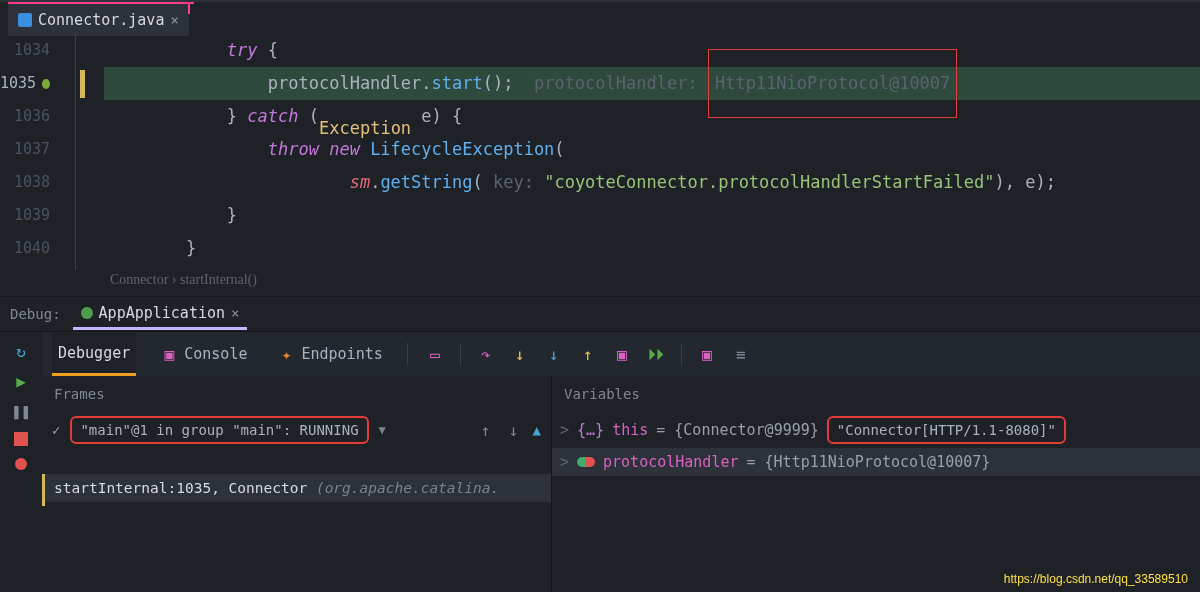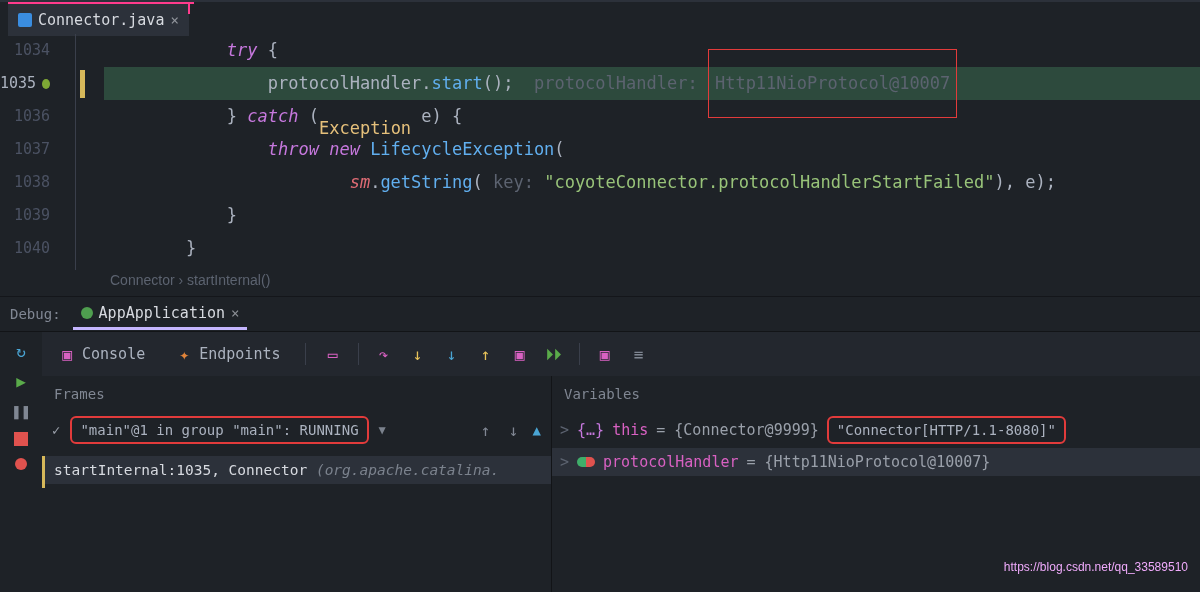--- a/index.html
+++ b/index.html
@@ -33,21 +33,21 @@
   .code-line { height: 33px; display: flex; align-items: center; padding-right:10px;}
   .hl-line { background: #2d4a3d; }
   .kw { color: #c678dd; font-style: italic; }
   .mth { color: #61afef; }
   .pn { color: #abb2bf; }
   .str { color: #98c379; }
   .cls { color: #e5c07b; margin-top: 24px; }
   .sm { font-style: italic; color:#e06c75;}
   .hint { color: #5c6370; }
   .red-box { border: 1px solid #e23b3b; border-radius: 0; padding: 17px 6px; }
-  .breadcrumb { padding: 2px 0 8px 110px; font-size: 14px; color: #5c6370; font-family: Liberation Sans, sans-serif;}
+  .breadcrumb { padding: 2px 0 8px 110px; font-size: 14px; color: #5c6370; font-family: Liberation Serif, serif;}
   .dbg-hdr { display: flex; align-items: center; height: 36px; padding: 0 10px; gap: 12px; border-top: 1px solid #14161a; border-bottom: 1px solid #121417;}
   .dbg-label { color: #808793; font-size: 14px; }
   .dbg-tab {
     display: flex; align-items: center; gap: 6px;
     padding: 5px 8px; color: #d7dae0; font-family: monospace;
     font-size: 15px; position: relative;
   }
   .dbg-tab.active { border-bottom: 3px solid #c4b5fd; justify-content: center; }
   .bug-icon { width: 12px; height: 12px; border-radius: 50%; background: #4f9e4f; display: inline-block; }
   .panel { display: flex; height: 280px; }
@@ -66,31 +66,31 @@
   .sep { width: 1px; height: 22px; background: #3a3f4b; }
   .frames-vars { flex: 1; display: flex; background: #1e2227; overflow: hidden; }
   .frames { width: 510px; display: flex; flex-direction: column; border-right: 1px solid #121417;}
   .section-title { color: #808793; padding: 10px 12px; font-size: 14px; }
   .frame-hdr { display: flex; align-items: center; gap: 10px; padding: 4px 10px; }
   .red-outline { border: 2px solid #e23b3b; border-radius: 6px; padding: 4px 8px; color: #abb2bf; font-family: monospace; font-size: 14px; white-space: nowrap;}
   .chk { color: #9aa0aa; }
   .tri { color: #7b828d; font-size: 12px; }
   .arrow { font-size: 16px; }
   .funnel { color: #4aa5d4; font-size: 14px; }
-  .frame-list { margin-top: 8px; position: relative;}
+  .frame-list { margin-top: 26px; position: relative;}
   .frame-row { padding: 6px 12px; font-family: monospace; font-size: 14.5px; color: #d7dae0; white-space: nowrap; overflow: hidden; text-overflow: ellipsis;}
   .frame-row .pkg { color: #7b828d; font-style: italic; }
   .frame-row.sel { background: #2c313a; }
   .yel-edge { position: absolute; left: 0; top: 0; height: 32px; width: 3px; background: #d6b85a; }
   .vars { flex: 1; display: flex; flex-direction: column; }
   .var-hdr { display: flex; align-items: center; gap: 8px; padding: 4px 8px; font-family: monospace; font-size: 15px; white-space: nowrap;}
   .var-hdr .braces { color: #c678dd; }
   .var-row { display: flex; align-items: center; gap: 8px; padding: 5px 8px; font-family: monospace; font-size: 15px; background: #2c313a; white-space: nowrap;}
   .goggle { display:inline-block; width:18px; height:10px; border-radius:5px; background: linear-gradient(90deg,#3fae6a 50%,#e0524e 50%);}
-  .watermark { position: absolute; right: 12px; bottom: 18px; color: #f0abfc; font-size: 12px; font-family: sans-serif;}
+  .watermark { position: absolute; right: 12px; bottom: 6px; color: #fde047; font-size: 12px; font-family: sans-serif;}
 </style>
 </head>
 <body>
 
 <div class="top-border"></div>
 
 <div class="tab-bar">
   <div class="file-tab">
     <span class="java-icon"></span>
     <span>Connector.java</span>
@@ -147,20 +147,23 @@
 <div class="panel">
   <div class="left-tools">
     <span class="ic blue">↻</span>
     <span class="ic green">▶</span>
     <span class="ic gray">❚❚</span>
     <span class="ic redfill"></span>
     <span class="ic reddot"></span>
   </div>
   <div class="panel-body">
     <div class="sub-tabs">
+      <div class="sub-tab active">
+          <span>Debugger</span>
+        </div>
       <div class="sub-tab">
           <span class="ic" style="color:#d861c2">▣</span>
           <span>Console</span>
         </div>
       <div class="sub-tab">
           <span class="ic" style="color:#e0843a">✦</span>
           <span>Endpoints</span>
         </div>
       <span class="sep"></span>
       <div class="toolbar-icons">

